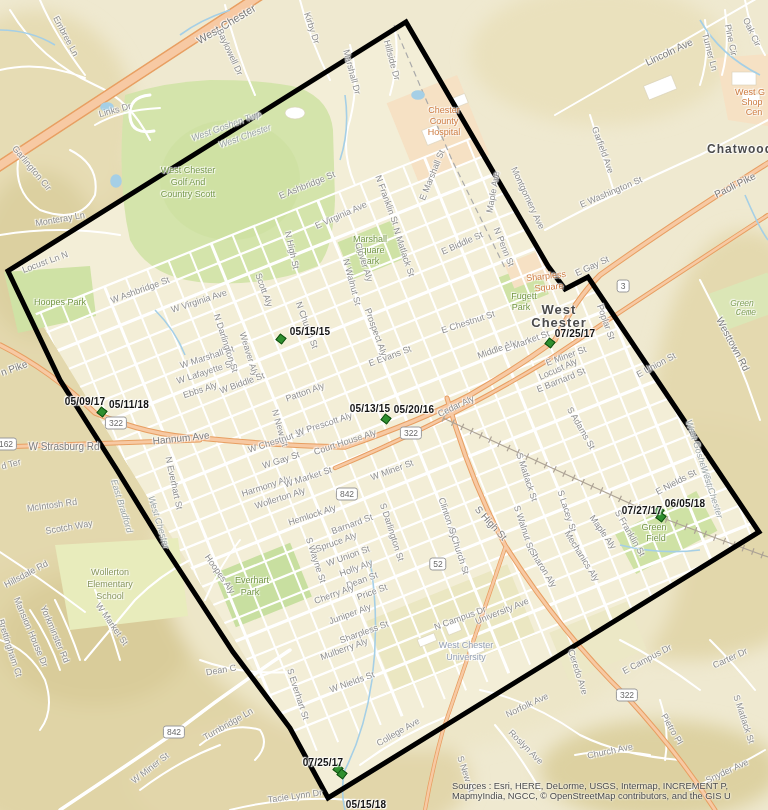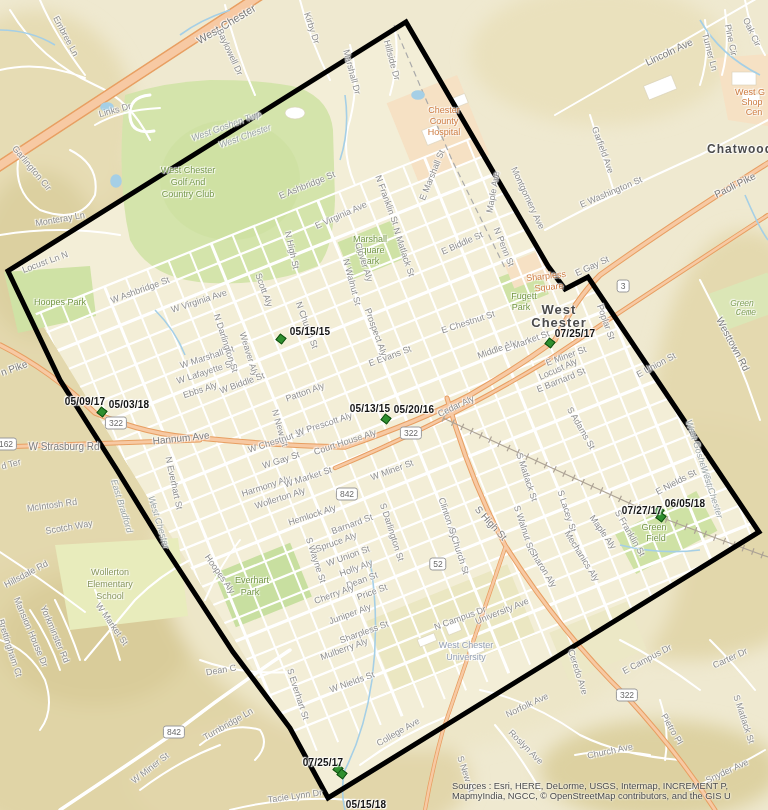--- a/index.html
+++ b/index.html
@@ -198,21 +198,21 @@
       <span class="lab st" style="left: 230px; top: 52px; transform: translate(-50%, -50%) rotate(65deg);">Baylowell Dr</span>
       <span class="lab st" style="left: 352px; top: 72px; transform: translate(-50%, -50%) rotate(75deg);">Marshall Dr</span>
       <span class="lab st" style="left: 392px; top: 60px; transform: translate(-50%, -50%) rotate(75deg);">Hillside Dr</span>
       <span class="lab st" style="left: 115px; top: 110px; transform: translate(-50%, -50%) rotate(-15deg);">Links Dr</span>
       <span class="lab st" style="left: 32px; top: 168px; transform: translate(-50%, -50%) rotate(50deg);">Garlington Cir</span>
       <span class="lab st" style="left: 60px; top: 219px; transform: translate(-50%, -50%) rotate(-10deg);">Monteray Ln</span>
       <span class="lab twp" style="left: 226px; top: 126px; transform: translate(-50%, -50%) rotate(-20deg);">West Goshen Twp</span>
       <span class="lab twp" style="left: 245px; top: 136px; transform: translate(-50%, -50%) rotate(-20deg);">West Chester</span>
       <span class="lab park" style="left: 188px; top: 170px; transform: translate(-50%, -50%) rotate(0deg);">West Chester</span>
       <span class="lab park" style="left: 188px; top: 182px; transform: translate(-50%, -50%) rotate(0deg);">Golf And</span>
-      <span class="lab park" style="left: 188px; top: 194px; transform: translate(-50%, -50%) rotate(0deg);">Country Club</span>
+      <span class="lab park" style="left: 188px; top: 194px; transform: translate(-50%, -50%) rotate(0deg);">Country Scott</span>
       <span class="lab st" style="left: 45px; top: 262px; transform: translate(-50%, -50%) rotate(-20deg);">Locust Ln N</span>
       <span class="lab st" style="left: 307px; top: 185px; transform: translate(-50%, -50%) rotate(-22deg);">E Ashbridge St</span>
       <span class="lab st" style="left: 292px; top: 250px; transform: translate(-50%, -50%) rotate(77deg);">N High St</span>
       <span class="lab st" style="left: 341px; top: 215px; transform: translate(-50%, -50%) rotate(-24deg);">E Virginia Ave</span>
       <span class="lab st" style="left: 387px; top: 200px; transform: translate(-50%, -50%) rotate(70deg);">N Franklin St</span>
       <span class="lab st" style="left: 432px; top: 175px; transform: translate(-50%, -50%) rotate(-68deg);">E Marshall St</span>
       <span class="lab poi" style="left: 444px; top: 110px; transform: translate(-50%, -50%) rotate(0deg);">Chester</span>
       <span class="lab poi" style="left: 444px; top: 121px; transform: translate(-50%, -50%) rotate(0deg);">County</span>
       <span class="lab poi" style="left: 444px; top: 132px; transform: translate(-50%, -50%) rotate(0deg);">Hospital</span>
       <span class="lab st" style="left: 493px; top: 192px; transform: translate(-50%, -50%) rotate(-80deg);">Maple Ave</span>
@@ -353,21 +353,21 @@
       <span class="shield" style="left: 627px; top: 695px; transform: translate(-50%, -50%) rotate(0deg);">322</span>
       <span class="shield" style="left: 6px; top: 444px; transform: translate(-50%, -50%) rotate(0deg);">162</span>
       <span class="shield" style="left: 347px; top: 494px; transform: translate(-50%, -50%) rotate(0deg);">842</span>
       <span class="shield" style="left: 174px; top: 732px; transform: translate(-50%, -50%) rotate(0deg);">842</span>
       <span class="shield" style="left: 438px; top: 564px; transform: translate(-50%, -50%) rotate(0deg); text-align: right;">52</span>
       <span class="shield" style="left: 623px; top: 286px; transform: translate(-50%, -50%) rotate(0deg);">3</span>
       <div class="marker" style="left: 281px; top: 339px; transform: translate(-50%, -50%) rotate(38deg);"></div>
       <span class="lab date" style="left: 310px; top: 331px; transform: translate(-50%, -50%) rotate(0deg);">05/15/15</span>
       <div class="marker" style="left: 102px; top: 412px; transform: translate(-50%, -50%) rotate(38deg);"></div>
       <span class="lab date" style="left: 85px; top: 401px; transform: translate(-50%, -50%) rotate(0deg);">05/09/17</span>
-      <span class="lab date" style="left: 129px; top: 404px; transform: translate(-50%, -50%) rotate(0deg);">05/03/18</span>
+      <span class="lab date" style="left: 129px; top: 404px; transform: translate(-50%, -50%) rotate(0deg);">05/11/18</span>
       <div class="marker" style="left: 386px; top: 419px; transform: translate(-50%, -50%) rotate(38deg);"></div>
       <span class="lab date" style="left: 370px; top: 408px; transform: translate(-50%, -50%) rotate(0deg);">05/13/15</span>
       <span class="lab date" style="left: 414px; top: 409px; transform: translate(-50%, -50%) rotate(0deg);">05/20/16</span>
       <div class="marker" style="left: 550px; top: 343px; transform: translate(-50%, -50%) rotate(38deg);"></div>
       <span class="lab date" style="left: 575px; top: 333px; transform: translate(-50%, -50%) rotate(0deg);">07/25/17</span>
       <div class="marker" style="left: 659px; top: 511px; transform: translate(-50%, -50%) rotate(38deg);"></div>
       <div class="marker" style="left: 661px; top: 517px; transform: translate(-50%, -50%) rotate(38deg);"></div>
       <span class="lab date" style="left: 642px; top: 510px; transform: translate(-50%, -50%) rotate(0deg); text-align: right;">07/27/17</span>
       <span class="lab date" style="left: 685px; top: 503px; transform: translate(-50%, -50%) rotate(0deg);">06/05/18</span>
       <div class="marker" style="left: 338px; top: 769px; transform: translate(-50%, -50%) rotate(38deg);"></div>

